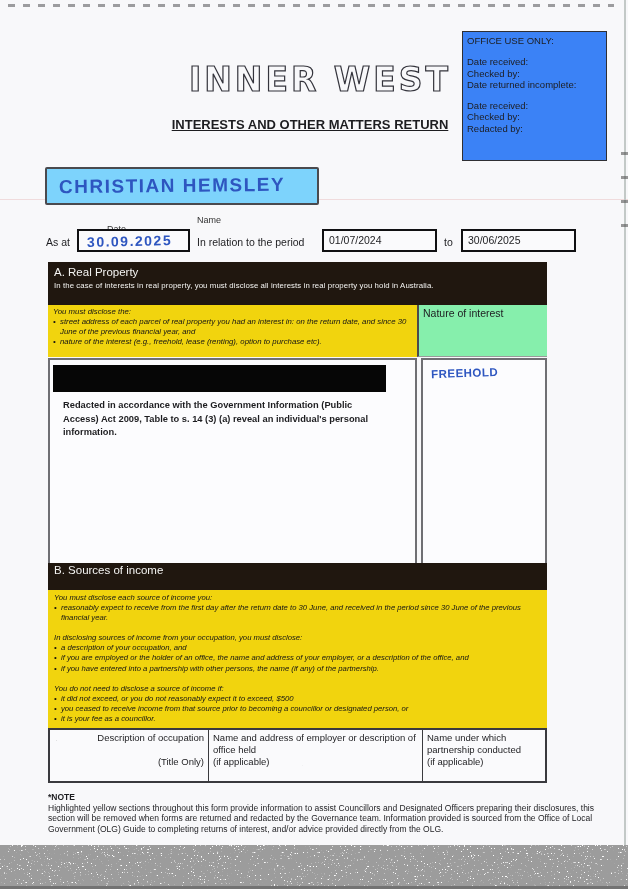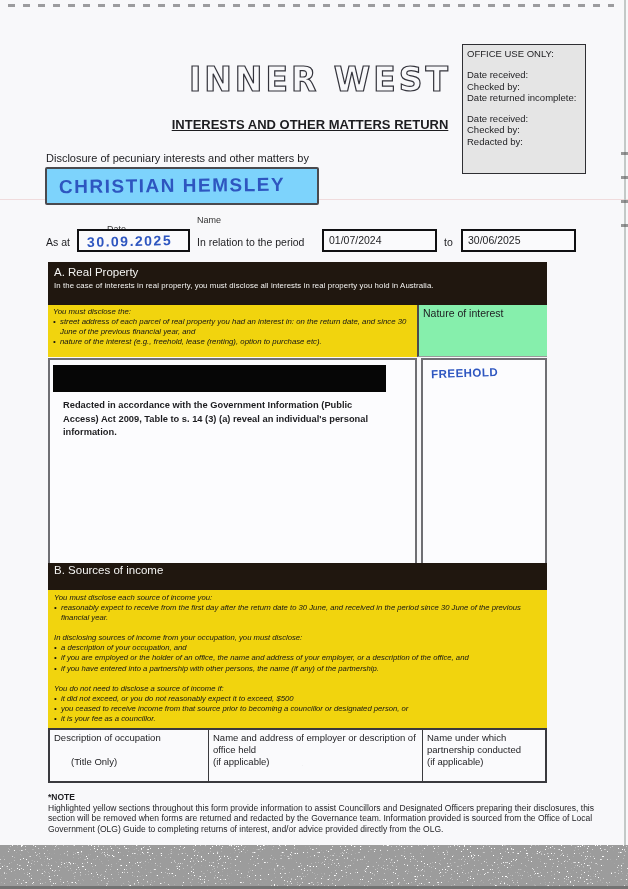--- a/index.html
+++ b/index.html
@@ -13,22 +13,22 @@
   .top-dashes{position:absolute;left:8px;top:4px;width:606px;height:3px;
     background:repeating-linear-gradient(90deg,#7d7d80 0 7px,transparent 7px 15px);opacity:.75;}
   .right-edge-line{position:absolute;right:2px;top:0;width:2px;height:845px;background:#c3c9c7;}
   .pink-line{position:absolute;left:0;top:199px;width:628px;height:1px;background:#e7b9b9;opacity:.45;}
   .edge-marks{position:absolute;right:0;top:152px;width:7px;height:90px;
     background:repeating-linear-gradient(180deg,#555 0 3px,transparent 3px 24px);opacity:.6;}
   .noise-wrap{position:absolute;left:0;top:845px;width:628px;height:44px;}
   .speck-wrap{position:absolute;left:0;top:712px;width:628px;height:140px;opacity:.5;pointer-events:none;}
   
   .logo{position:absolute;left:180px;top:50px;width:280px;height:56px;}
-  .office-box{position:absolute;left:462px;top:44px;width:124px;height:130px;
-    border:1px solid #2f2f33;padding:3px 4px;font-size:9.5px;line-height:11.3px;background:#e5e5e5;}
+  .office-box{position:absolute;left:462px;top:31px;width:145px;height:130px;
+    border:1px solid #2f2f33;padding:3px 4px;font-size:9.5px;line-height:11.3px;background:#3b82f6;}
   .office-box .grp{margin-top:10px;}
   .doc-title{position:absolute;left:120px;top:117px;width:380px;text-align:center;
     font-size:13px;font-weight:bold;line-height:16px;}
   .doc-title div{text-decoration:underline;}
   .intro-line{position:absolute;left:46px;top:152px;font-size:11px;}
   .name-box{position:absolute;left:45px;top:167px;width:274px;height:38px;
     border:2px solid #4a4a4e;border-radius:2px;background:#7dd3fc;}
   .hand{color:#2e56c0;font-weight:bold;letter-spacing:1.5px;}
   .name-value{position:absolute;left:12px;top:6px;font-size:19px;transform:rotate(-.6deg);white-space:nowrap;}
   .name-label{position:absolute;left:197px;top:215px;font-size:9px;color:#333;}
@@ -61,21 +61,21 @@
   .redact-bar{position:absolute;left:3px;top:5px;width:333px;height:27px;background:#060606;}
   .redact-text{position:absolute;left:13px;top:39px;width:322px;font-size:9.3px;line-height:13.5px;font-weight:bold;}
   .cellA-nature-v{width:126px;margin-left:4px;border:2px solid #6f6f73;background:#fcfcfe;position:relative;}
   .freehold{position:absolute;left:8px;top:7px;font-size:11.5px;letter-spacing:.5px;transform:rotate(-2deg);}
   .sectionB{top:563px;}
   .bandB{height:27px;padding-top:1px;}
   .yellowB{height:138px;padding:3px 6px;font-size:7.7px;line-height:10.1px;overflow:hidden;}
   .yellowB .grp{margin-bottom:10px;}
   .occ-table{display:flex;border:2px solid #3a3a3e;height:55px;background:#fafafc;overflow:hidden;}
   .occ-cell{padding:2px 4px;font-size:9.5px;line-height:12px;overflow:hidden;}
-  .occ-c1{width:158px;}
+  .occ-c1{width:158px;text-align:right;}
   .occ-c2{width:214px;border-left:1.5px solid #3a3a3e;}
   .occ-c3{flex:1;border-left:1.5px solid #3a3a3e;}
   .title-only{margin-top:12px;margin-left:17px;}
   
   .note{position:absolute;left:48px;top:792px;width:548px;font-size:8.5px;line-height:10.6px;}
   .note-title{font-weight:bold;}
 </style>
 </head>
 <body>
 
@@ -101,21 +101,20 @@
       <div>Date received:</div>
       <div>Checked by:</div>
       <div>Redacted by:</div>
     </div>
   </div>
 
   <div class="doc-title">
     <div>INTERESTS AND OTHER MATTERS RETURN</div>
   </div>
 
-  <div class="intro-line">Disclosure of pecuniary interests and other matters by</div>
 
   <div class="name-box">
     <div class="hand name-value">CHRISTIAN HEMSLEY</div>
   </div>
   <div class="name-label">Name</div>
   <div class="date-label">Date</div>
 
   <div class="asat-label">As at</div>
   <div class="date-box">
     <div class="hand date-value">30.09.2025</div>

